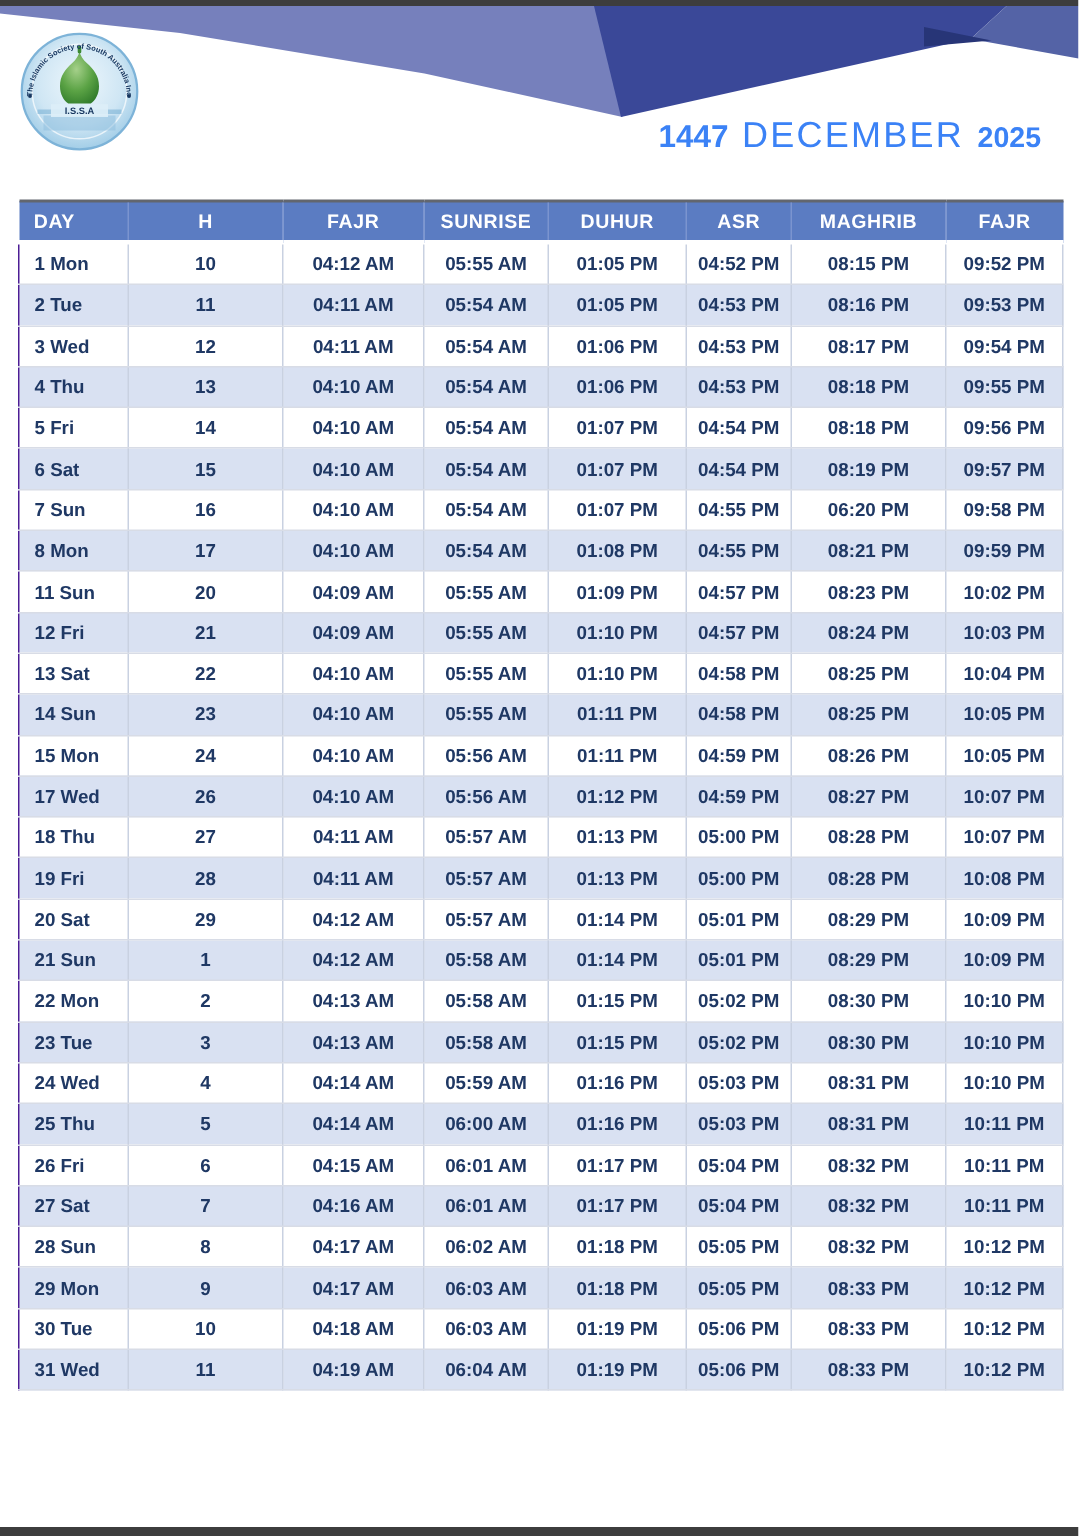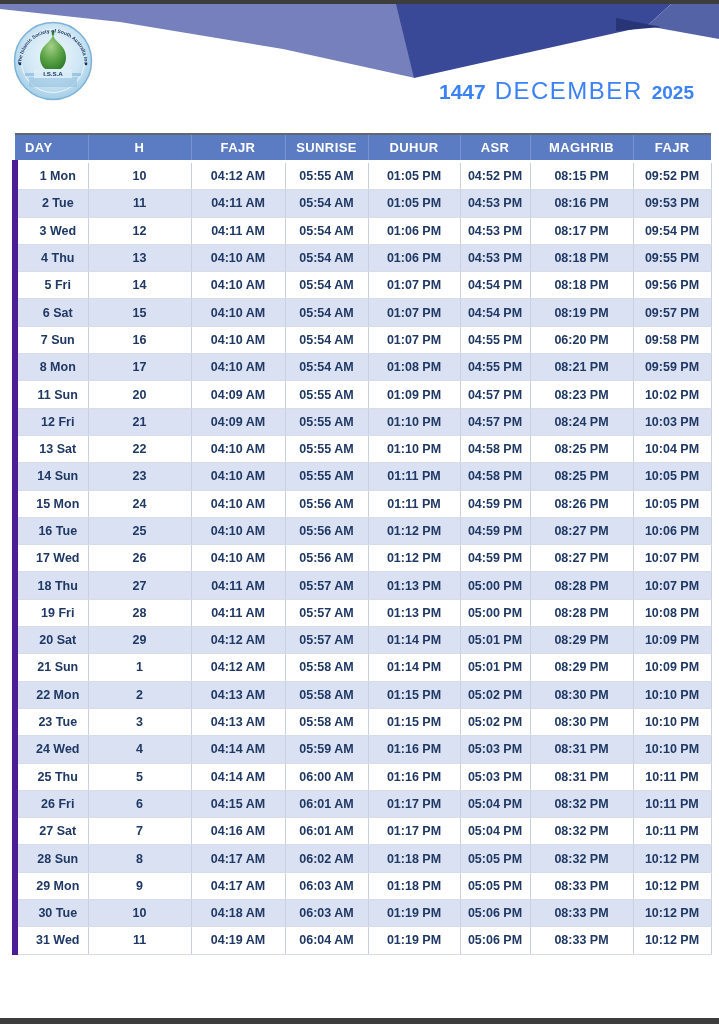--- a/index.html
+++ b/index.html
@@ -29,21 +29,21 @@
     border-top:2px solid #62666e;border-bottom:3px solid #ffffff;
   }
   .timetable thead th:not(:last-child){border-right:1px solid #7b94cf;}
   .timetable thead th:first-child{text-align:left;padding-left:10px;}
   .timetable tbody td{
     height:26.3px;padding:0;font-size:12.5px;font-weight:bold;color:#1f3864;
     text-align:center;background:#ffffff;
     border-bottom:1px solid #d8dce6;border-right:1px solid #c9d1e1;
   }
   .timetable tbody td:first-child{
-    text-align:center;padding-left:10px;border-left:6px solid #4c1d95;
+    text-align:left;padding-left:10px;border-left:1px solid #4c1d95;
   }
   .timetable tbody tr:nth-child(even) td{background:#d9e1f2;}
 </style>
 </head>
 <body>
 
 <svg class="deco-svg" width="719" height="80" viewBox="0 0 719 80">
   <polygon points="0,4 397,4 415,78 283,49 120,22 0,9" fill="#7680bc"></polygon>
   <polygon points="396,4 671,4 647,26 414,78" fill="#3a4898"></polygon>
   <polygon points="671,4 719,4 719,39 647,26" fill="#5463a6"></polygon>
@@ -241,30 +241,20 @@
         <td>15 Mon</td>
         <td>24</td>
         <td>04:10 AM</td>
         <td>05:56 AM</td>
         <td>01:11 PM</td>
         <td>04:59 PM</td>
         <td>08:26 PM</td>
         <td>10:05 PM</td>
       </tr>
       <tr>
-        <td>16 Tue</td>
-        <td>25</td>
-        <td>04:10 AM</td>
-        <td>05:56 AM</td>
-        <td>01:12 PM</td>
-        <td>04:59 PM</td>
-        <td>08:27 PM</td>
-        <td>10:06 PM</td>
-      </tr>
-      <tr>
         <td>17 Wed</td>
         <td>26</td>
         <td>04:10 AM</td>
         <td>05:56 AM</td>
         <td>01:12 PM</td>
         <td>04:59 PM</td>
         <td>08:27 PM</td>
         <td>10:07 PM</td>
       </tr>
       <tr>

